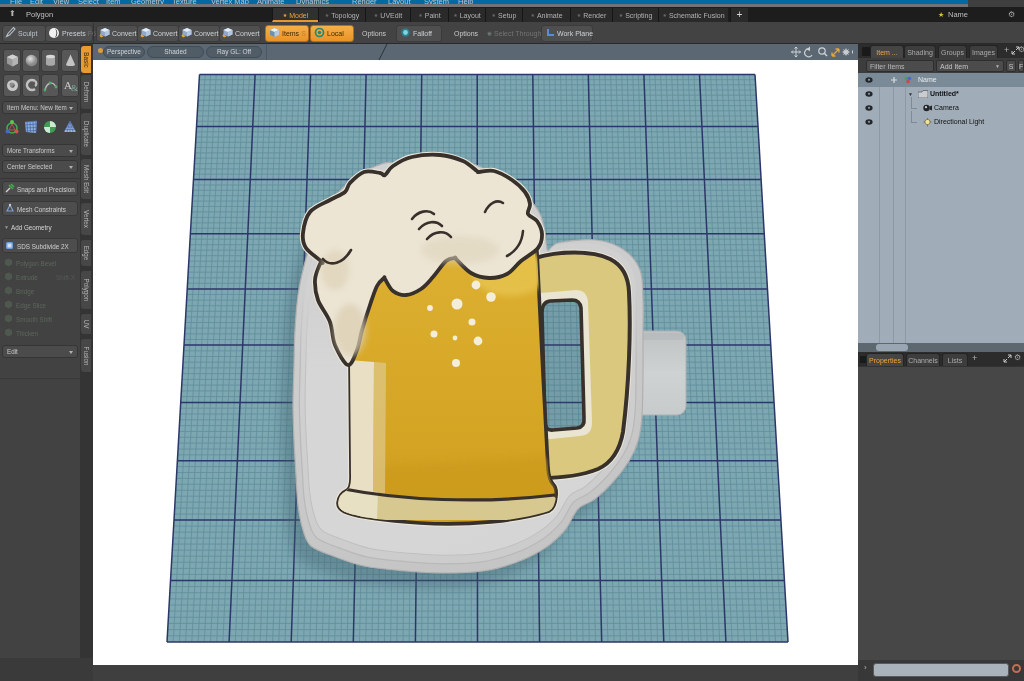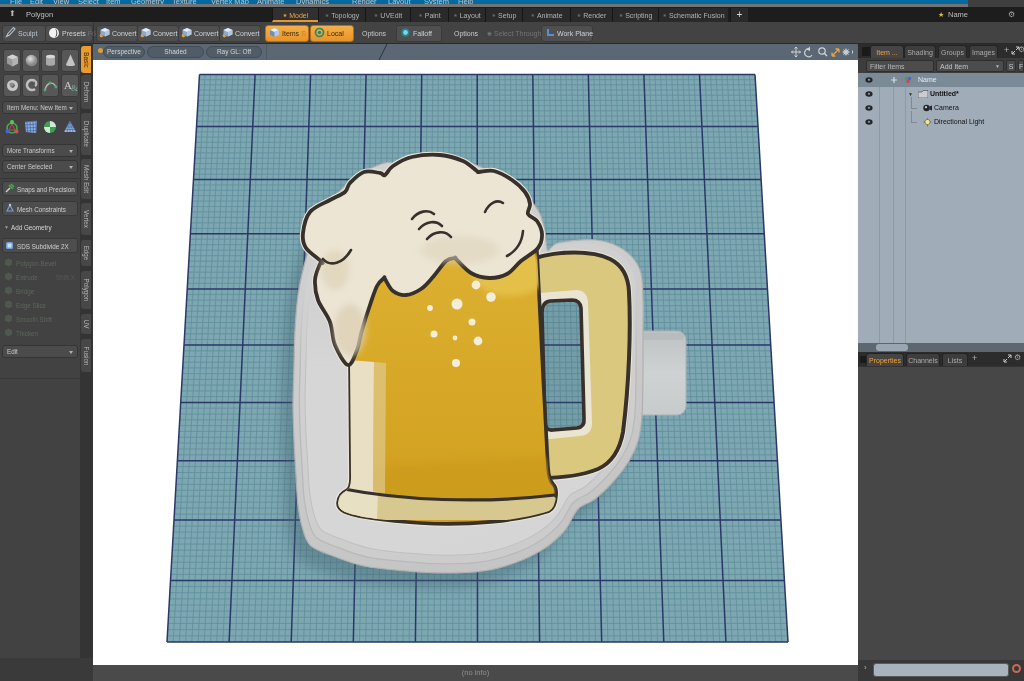--- a/index.html
+++ b/index.html
@@ -506,13 +506,12 @@
         <span style="position:absolute;left:156px;top:1px;color:#a5a5a5;font-size:8px">⚙</span>
       </div>
       <div class="abs" style="left:0;top:322px;width:166px;height:294px;background:#474747;border-top:1px solid #333"></div>
       <div class="abs" style="left:0;top:616px;width:166px;height:21px;background:#383838">
         <span style="position:absolute;left:6px;top:3px;color:#b5b5b5;font-size:8px">›</span>
         <div style="position:absolute;left:15px;top:3px;width:136px;height:14px;background:#a9b3bc;border-radius:3px;border:1px solid #5a5a5a"></div>
         <div style="position:absolute;left:154px;top:4px;width:9px;height:9px;border:2px solid #c96a52;border-radius:50%"></div>
       </div>
     </div>
     <div id="leftbottom" class="abs"></div>
-    <div id="bottombar" class="abs">(no info)</div>
   </div>
 </body></html>

